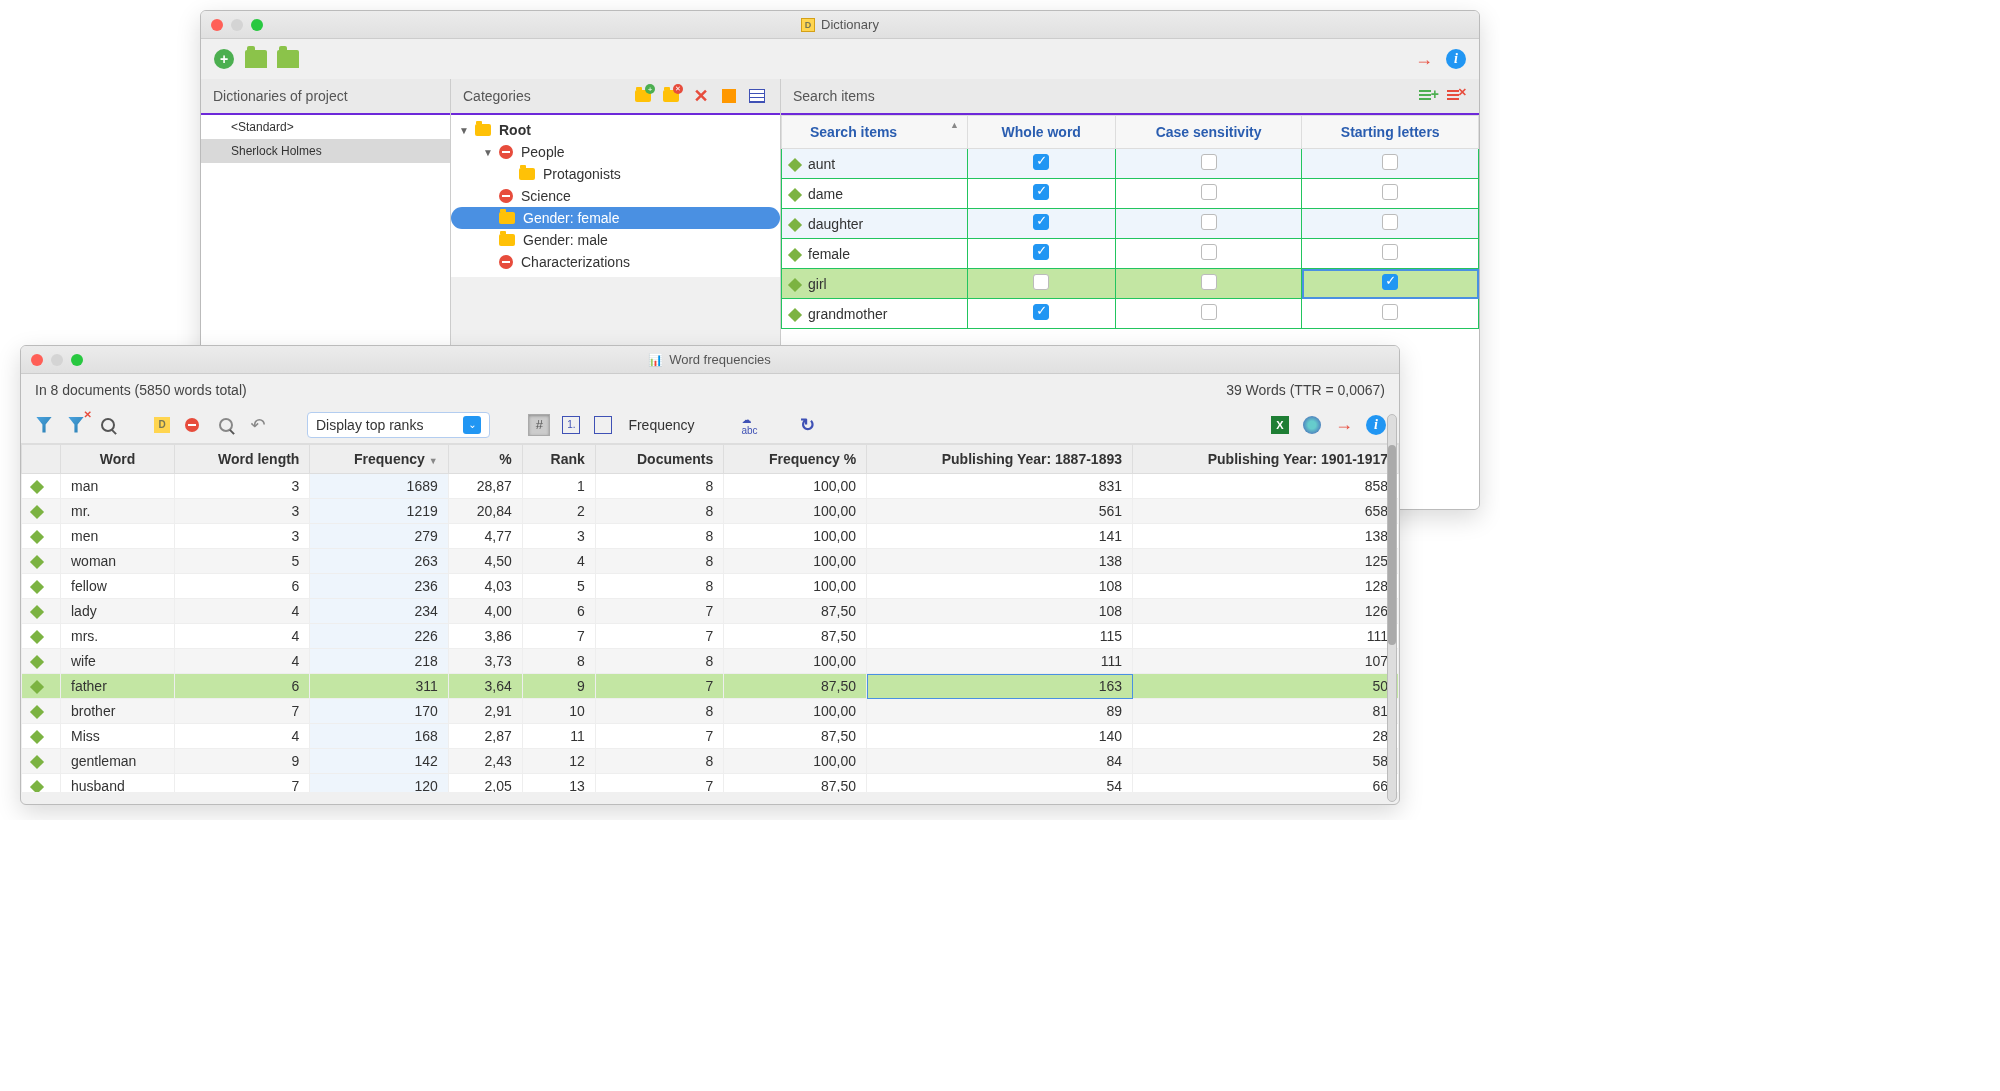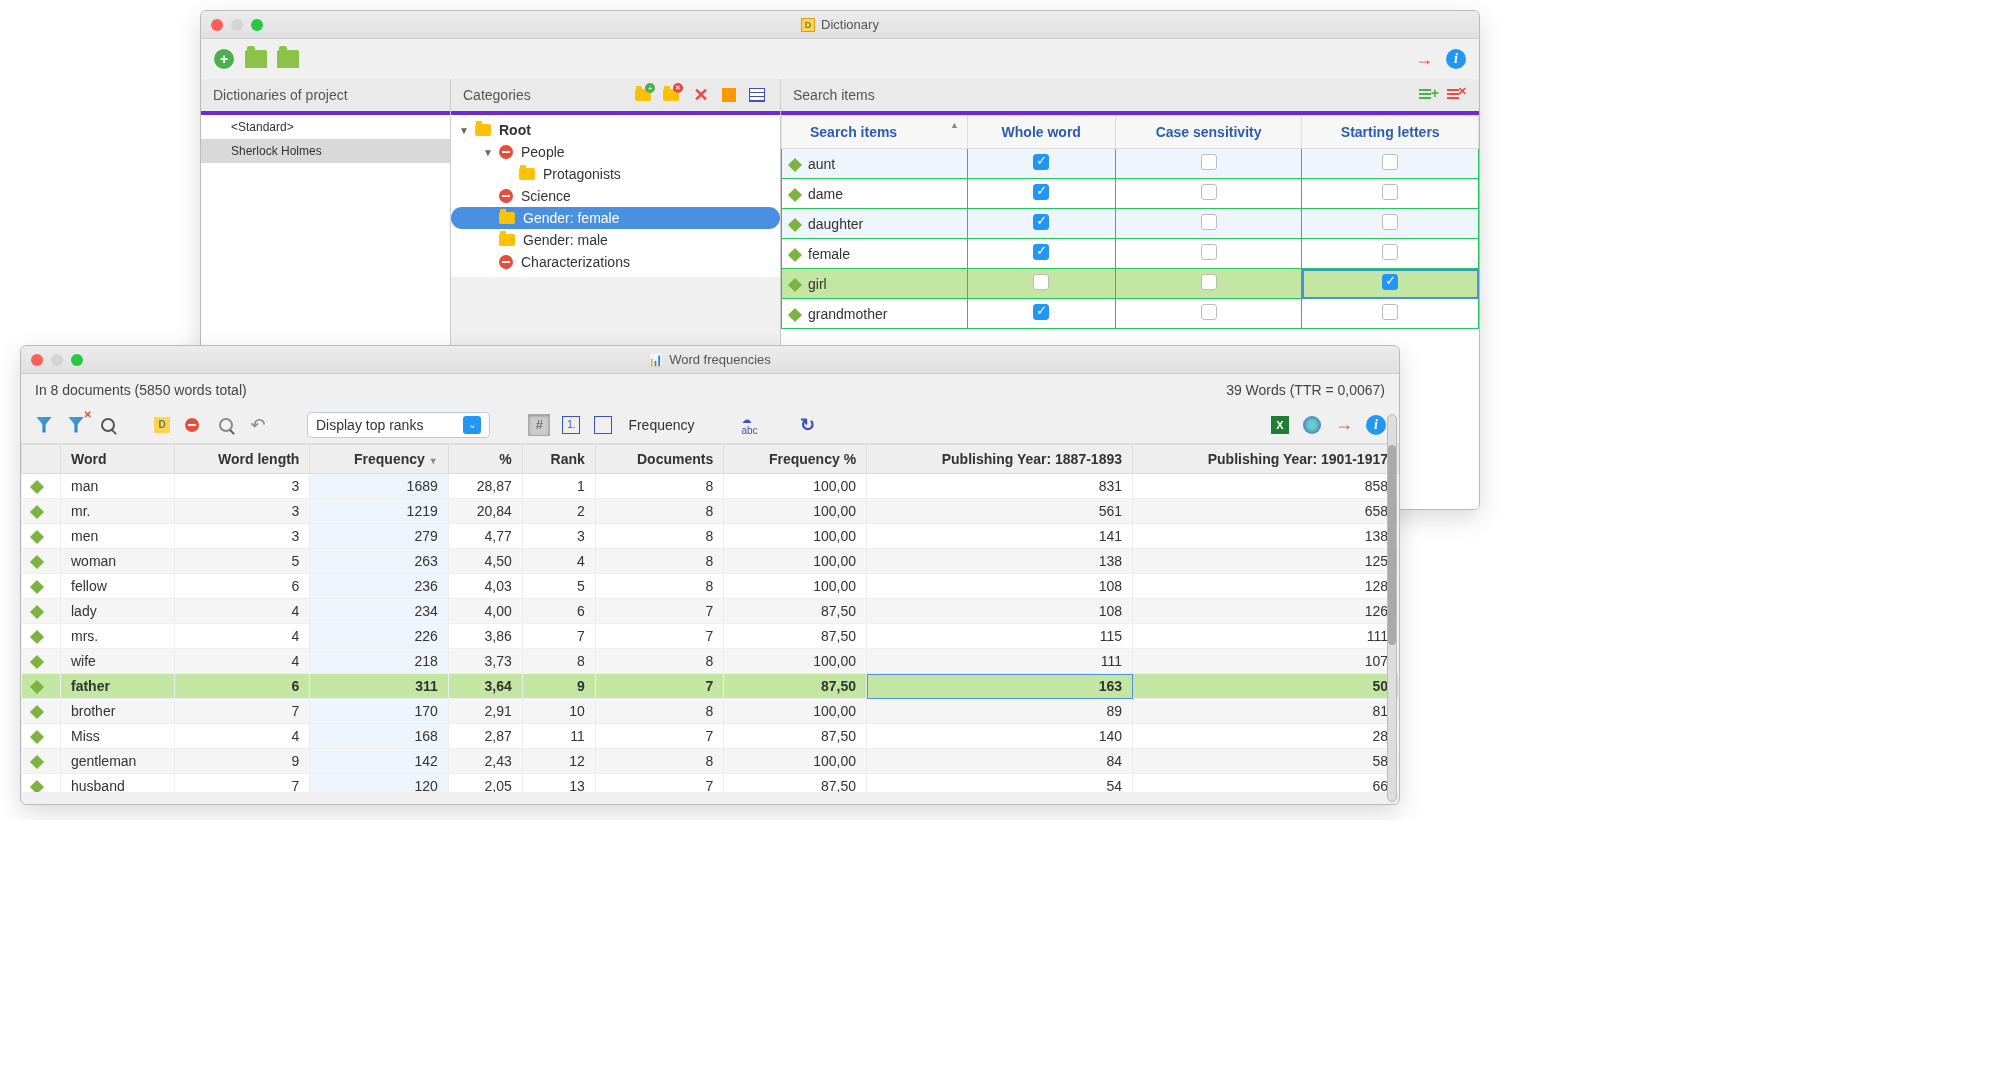--- a/index.html
+++ b/index.html
@@ -27,21 +27,21 @@
 .folder-book::before { content: ""; position: absolute; top: -4px; left: 2px; width: 8px; height: 4px; background: #8bc34a; border-radius: 2px 2px 0 0; }
 .export-icon { display: flex; align-items: center; }
 .export-icon::before { content: "→"; color: #e74c3c; font-size: 18px; font-weight: bold; }
 .info-icon { width: 20px; height: 20px; border-radius: 50%; background: #2196f3; color: #fff; display: flex; align-items: center; justify-content: center; font-style: italic; font-weight: bold; font-family: serif; }
 
 .dict-body { display: flex; height: calc(100% - 68px); }
 .pane-left { width: 250px; border-right: 1px solid #ccc; display: flex; flex-direction: column; }
 .pane-mid { width: 330px; border-right: 1px solid #ccc; display: flex; flex-direction: column; }
 .pane-right { flex: 1; display: flex; flex-direction: column; }
 
-.pane-header { height: 36px; background: #eaeaea; border-bottom: 4px solid #6d28d9; display: flex; align-items: center; padding: 0 12px; font-size: 14px; color: #555; }
+.pane-header { height: 36px; background: #eaeaea; border-bottom: 2px solid #6d28d9; display: flex; align-items: center; padding: 0 12px; font-size: 14px; color: #555; }
 .pane-header .tools { margin-left: auto; display: flex; gap: 6px; }
 
 .dict-list { background: #fff; }
 .dict-item { padding: 5px 16px 5px 30px; font-size: 12px; cursor: pointer; }
 .dict-item.selected { background: #d9d9d9; }
 
 .tree { background: #fff; padding: 4px 0; font-size: 14px; }
 .tree-row { display: flex; align-items: center; padding: 3px 8px; gap: 4px; cursor: pointer; }
 .tree-row.selected { background: #4a90e2; color: #fff; border-radius: 11px; }
 .tree-toggle { width: 12px; display: inline-block; color: #666; font-size: 10px; }
@@ -102,21 +102,21 @@
 
 .freq-table-wrap { background:#fff; height: calc(100% - 110px); overflow:auto; }
 .freq-table { width:100%; border-collapse: collapse; font-size:14px; }
 .freq-table th { background:#eeeeee; font-weight:bold; text-align:right; padding:6px 10px; border:1px solid #ddd; position:relative; color:#333; }
 .freq-table th:nth-child(1), .freq-table th:nth-child(2) { text-align:left; }
 .freq-table th .sort-caret { font-size:9px; color:#888; margin-left:4px; }
 .freq-table td { padding:4px 10px; border:1px solid #eee; text-align:right; }
 .freq-table td:nth-child(1) { width:22px; text-align:center; }
 .freq-table td:nth-child(2) { text-align:left; }
 .freq-table tr:nth-child(even) td { background:#f5f5f5; }
-.freq-table tr.hl-green td { background:#c3e6a3 !important;font-weight:bold; }
+.freq-table tr.hl-green td { background:#c3e6a3 !important; }
 .col-hl { background:#eef5fc !important;margin-top:21px; }
 .freq-table tr.hl-green td.col-hl { background:#c3e6a3 !important; }
 .freq-table tr.hl-green td.cell-sel { outline: 1px solid #4a90e2; outline-offset:-1px; }
 .scroll-edge { position:absolute; right:2px; top:68px; bottom:2px; width:10px; background:#ddd; border:1px solid #bbb; border-radius:5px; }
 .scroll-thumb { position:absolute; width:8px; background:#aaa; border-radius:4px; }
 </style>
 </head>
 <body>
 
 <div class="window win-dict">
@@ -353,21 +353,21 @@
     <span class="tool-btn">
         <span class="info-icon">i</span>
       </span>
   </div>
 
   <div class="freq-table-wrap">
     <table class="freq-table">
       <thead>
         <tr>
           <th></th>
-          <th style="text-align:left">Word</th>
+          <th style="text-align:center">Word</th>
           <th>Word length</th>
           <th><span>Frequency</span><span class="sort-caret">▼</span></th>
           <th>%</th>
           <th>Rank</th>
           <th>Documents</th>
           <th>Frequency %</th>
           <th>Publishing Year: 1887-1893</th>
           <th>Publishing Year: 1901-1917</th>
         </tr>
       </thead>

